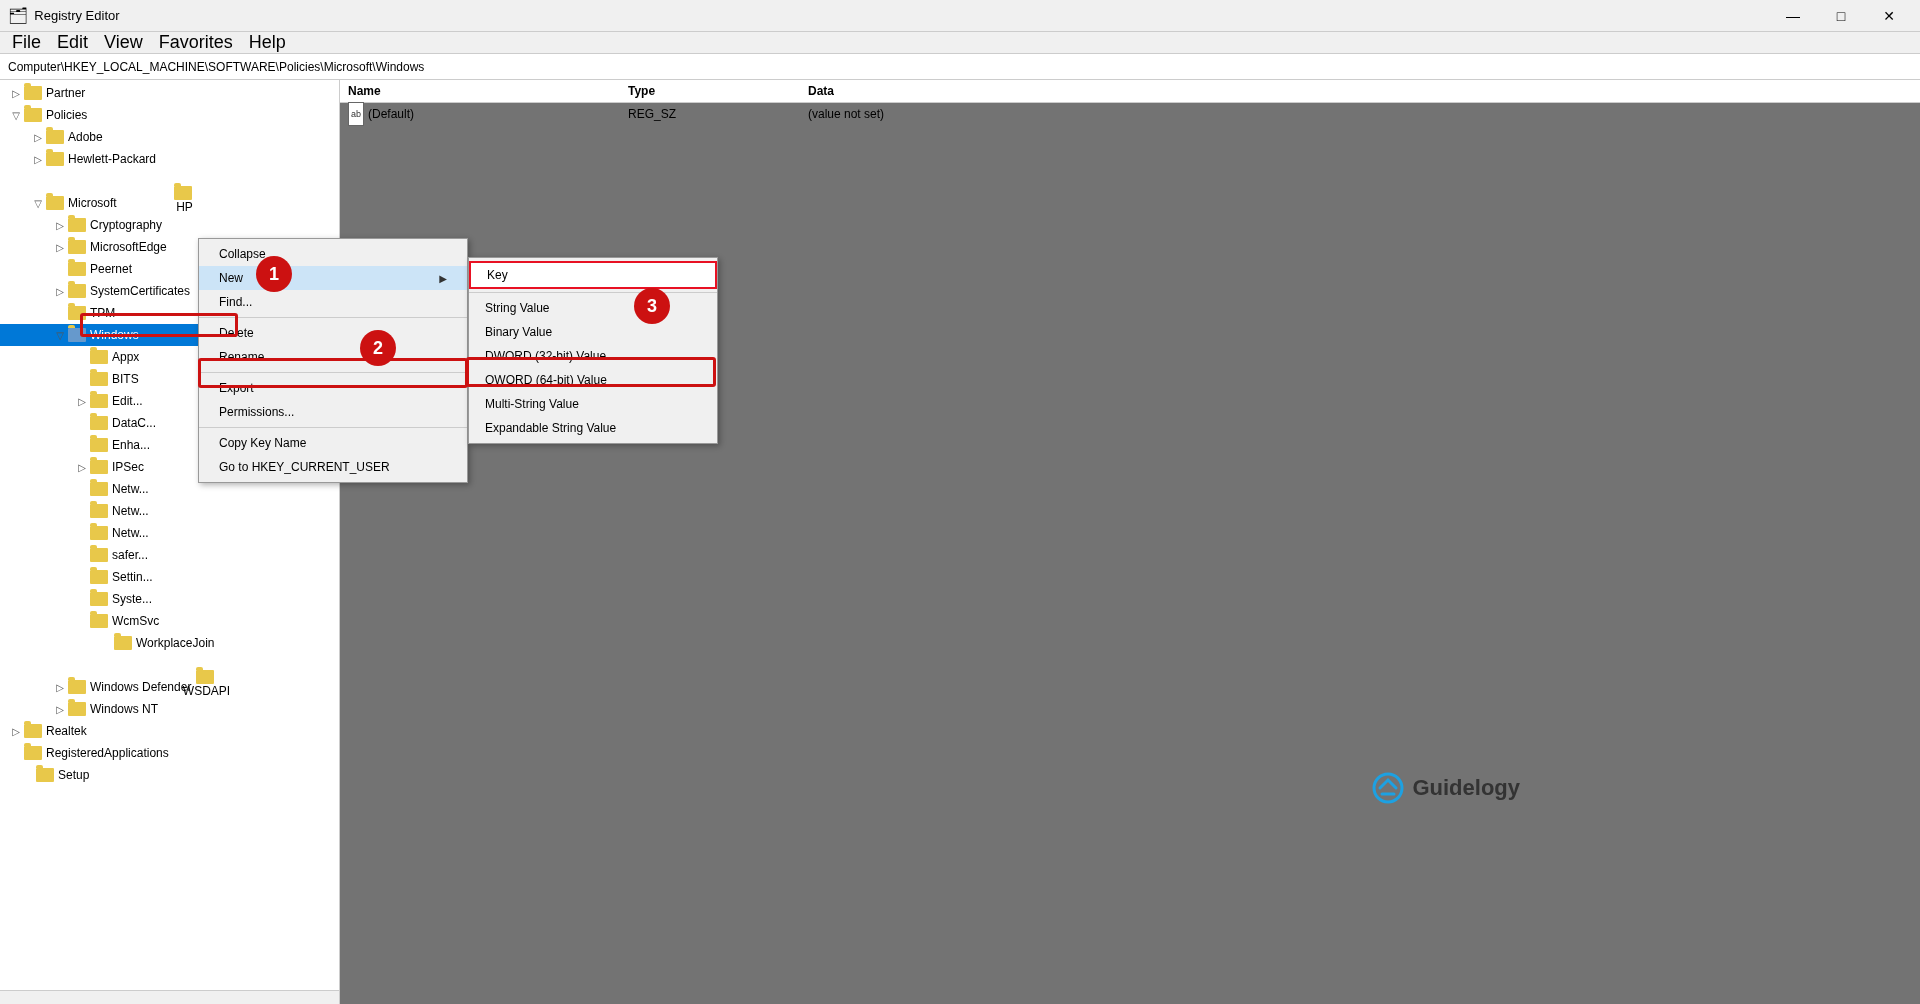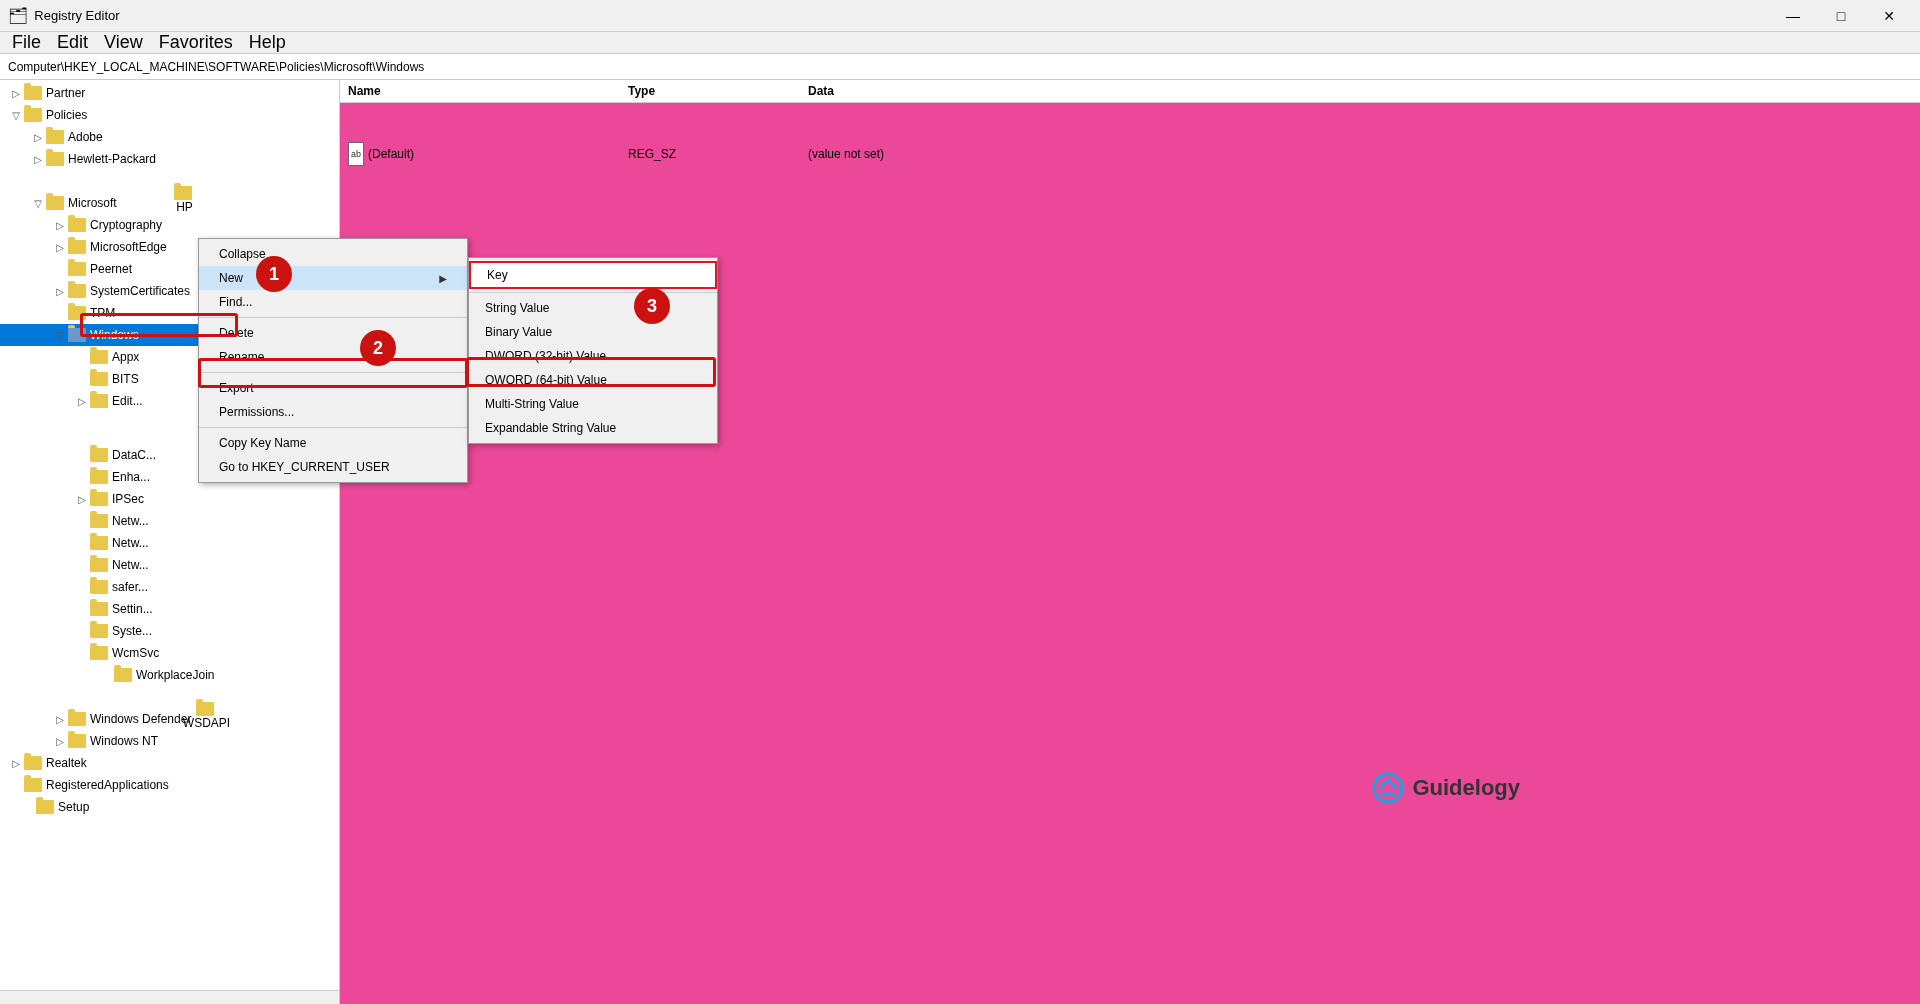--- a/index.html
+++ b/index.html
@@ -102,24 +102,23 @@
       top: -3px; left: 0;
       width: 7px; height: 3px;
       background: #e8c84a;
       border-radius: 2px 2px 0 0;
     }
     .tree-label { font-size: 12px; }
 
     
     .right-panel {
       flex: 1;
-      background: #ec4899;
+      background: #737373;
       display: flex;
       flex-direction: column;
-      gap: 40px;
     }
     .detail-header {
       display: flex;
       border-bottom: 1px solid #ccc;
       padding: 4px 8px;
       background: white;
     }
     .detail-col { font-size: 12px; font-weight: 600; }
     .col-name { width: 280px; }
     .col-type { width: 180px; }
@@ -368,21 +367,21 @@
         <span class="folder-icon"></span>
         <span class="tree-label">BITS</span>
       </div>
 
       <div class="tree-item" style="padding-left: 74px;">
         <span class="tree-toggle">▷</span>
         <span class="folder-icon"></span>
         <span class="tree-label">Edit...</span>
       </div>
 
-      <div class="tree-item" style="padding-left: 74px; margin-top: 32px;">
+      <div class="tree-item" style="padding-left: 74px;">
         <span class="tree-toggle"></span>
         <span class="folder-icon"></span>
         <span class="tree-label">DataC...</span>
       </div>
 
       <div class="tree-item" style="padding-left: 74px;">
         <span class="tree-toggle"></span>
         <span class="folder-icon"></span>
         <span class="tree-label">Enha...</span>
       </div>

